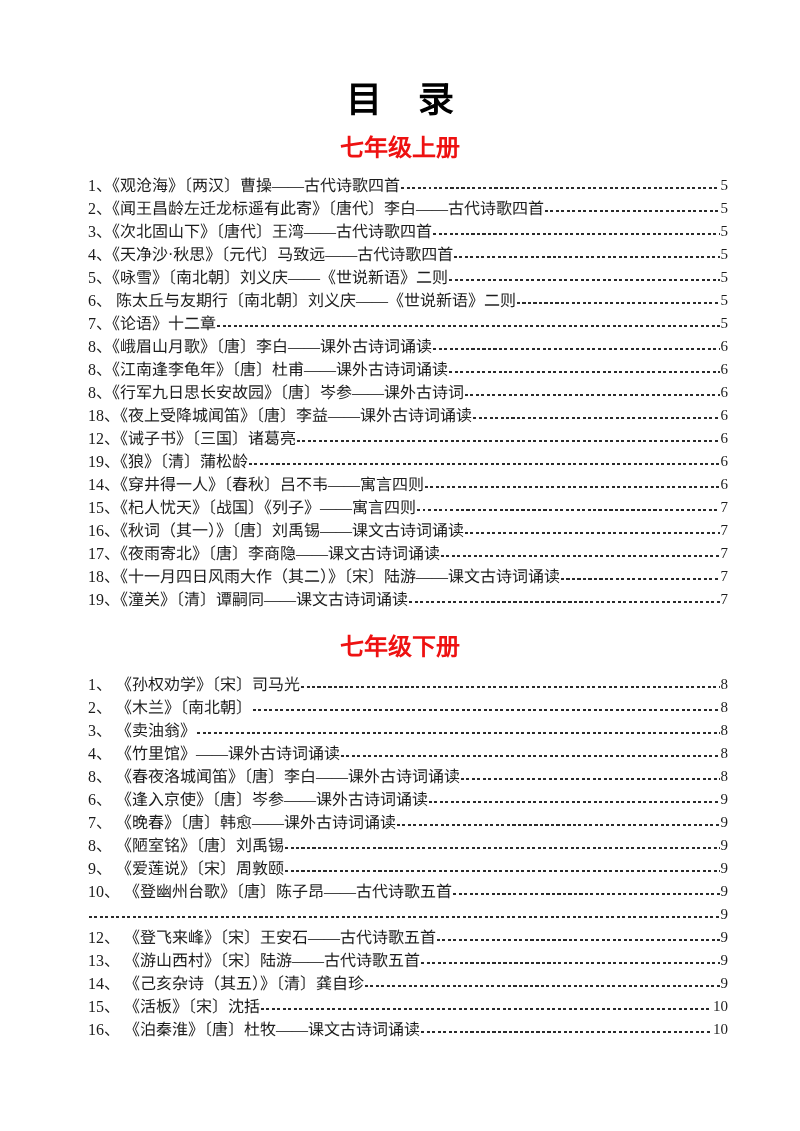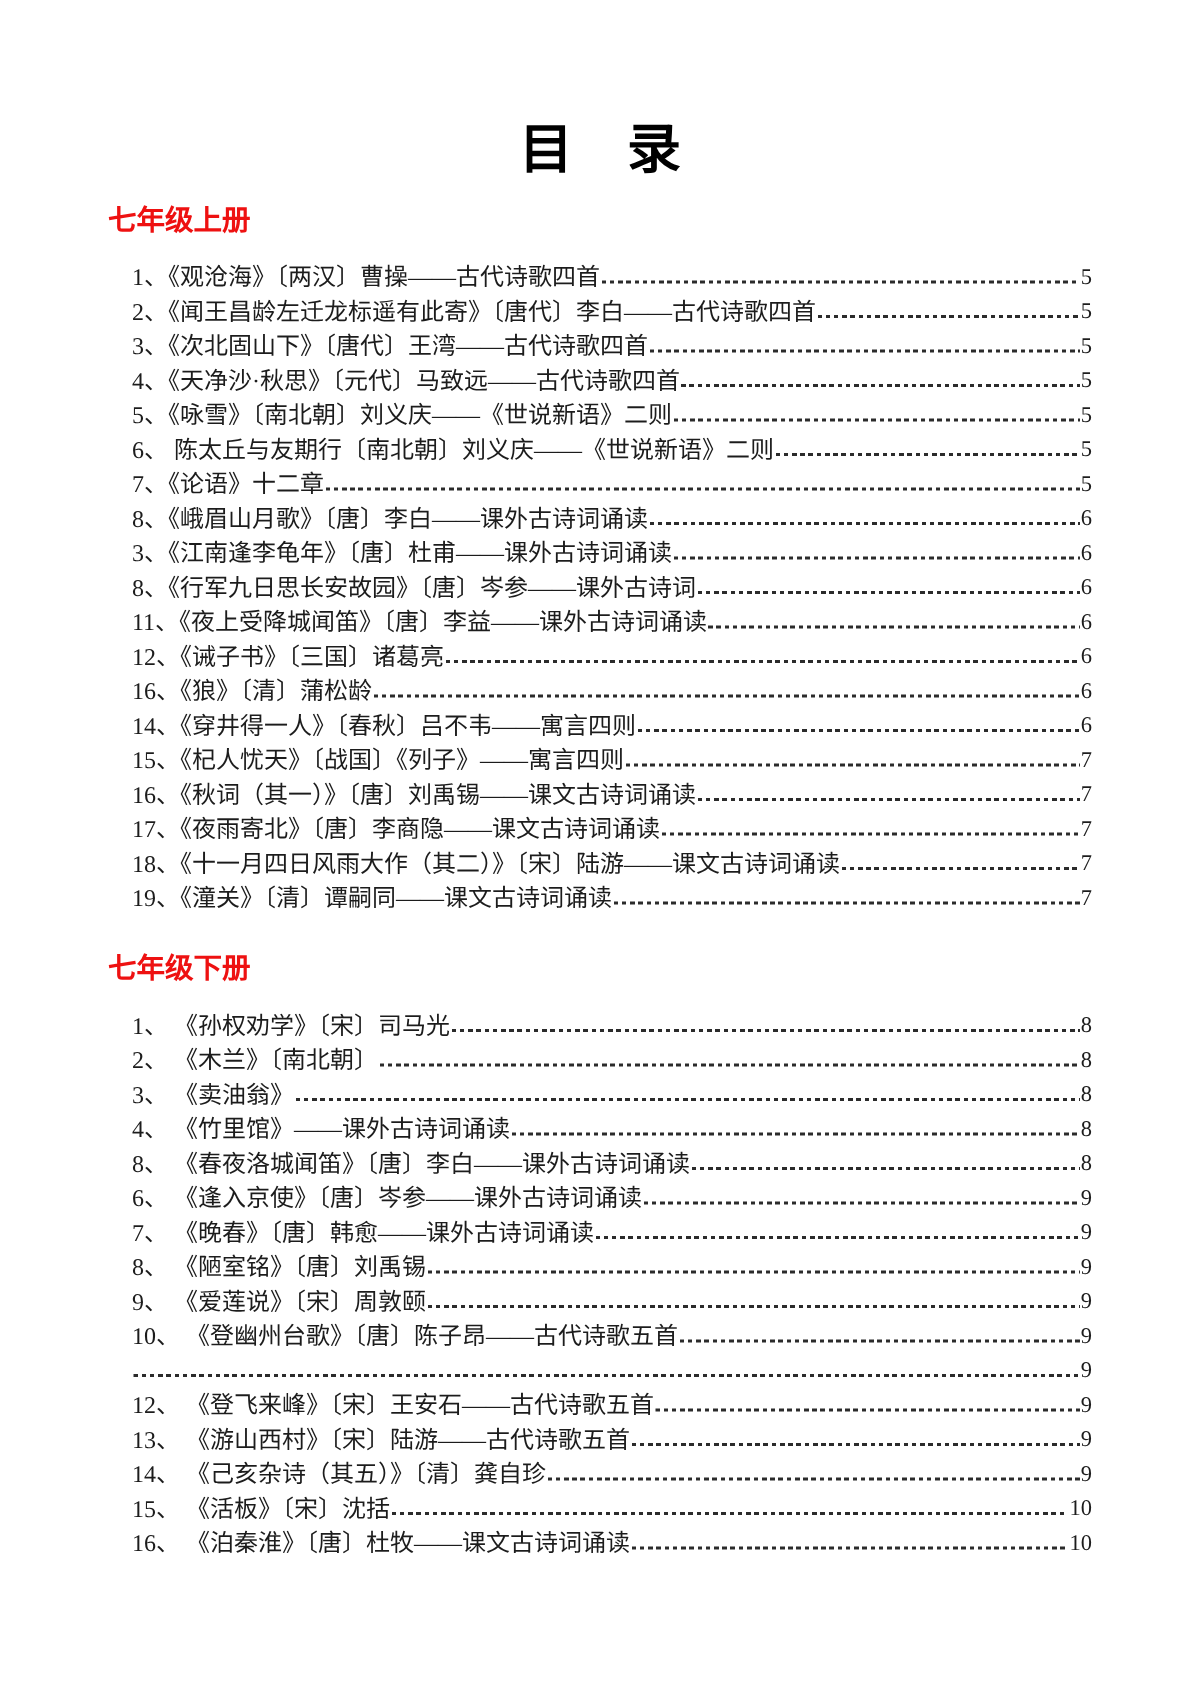--- a/index.html
+++ b/index.html
@@ -33,23 +33,24 @@
     color: #000;
     font-family: "Liberation Serif", "DejaVu Serif", serif;
   }
   .section {
     margin: 0 72px;
   }
   .section-heading {
     margin: 15px 0 14px 0;
     font-family: Liberation Sans, sans-serif;
     font-weight: bold;
-    font-size: 19px;
+    font-size: 24px;
     line-height: 24px;
     color: var(--accent-red);
+    text-align: center;
   }
   .section + .section .section-heading {
     margin-top: 24px;
   }
   .toc { margin: 0; padding: 0; }
   .toc-row {
     display: flex;
     height: 23px;
     line-height: 23px;
     font-size: 16px;
@@ -136,45 +137,45 @@
           <span class="page-num">5</span>
         </div>
 
         <div class="toc-row">
           <span class="entry-text">8、《峨眉山月歌》〔唐〕李白——课外古诗词诵读</span>
           <span class="leader"></span>
           <span class="page-num">6</span>
         </div>
 
         <div class="toc-row">
-          <span class="entry-text">3、《江南逢李龟年》〔唐〕杜甫——课外古诗词诵读</span>
+          <span class="entry-text">8、《江南逢李龟年》〔唐〕杜甫——课外古诗词诵读</span>
           <span class="leader"></span>
           <span class="page-num">6</span>
         </div>
 
         <div class="toc-row">
           <span class="entry-text">8、《行军九日思长安故园》〔唐〕岑参——课外古诗词</span>
           <span class="leader"></span>
           <span class="page-num">6</span>
         </div>
 
         <div class="toc-row">
-          <span class="entry-text">11、《夜上受降城闻笛》〔唐〕李益——课外古诗词诵读</span>
+          <span class="entry-text">18、《夜上受降城闻笛》〔唐〕李益——课外古诗词诵读</span>
           <span class="leader"></span>
           <span class="page-num">6</span>
         </div>
 
         <div class="toc-row">
           <span class="entry-text">12、《诫子书》〔三国〕诸葛亮</span>
           <span class="leader"></span>
           <span class="page-num">6</span>
         </div>
 
         <div class="toc-row">
-          <span class="entry-text">16、《狼》〔清〕蒲松龄</span>
+          <span class="entry-text">19、《狼》〔清〕蒲松龄</span>
           <span class="leader"></span>
           <span class="page-num">6</span>
         </div>
 
         <div class="toc-row">
           <span class="entry-text">14、《穿井得一人》〔春秋〕吕不韦——寓言四则</span>
           <span class="leader"></span>
           <span class="page-num">6</span>
         </div>
 

